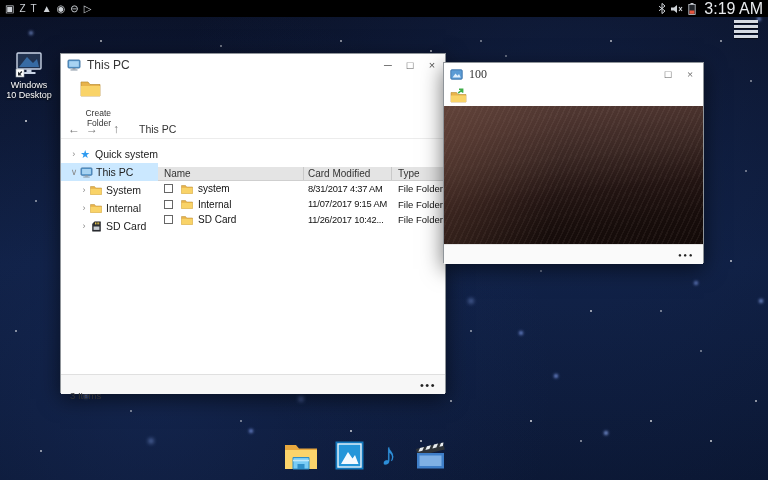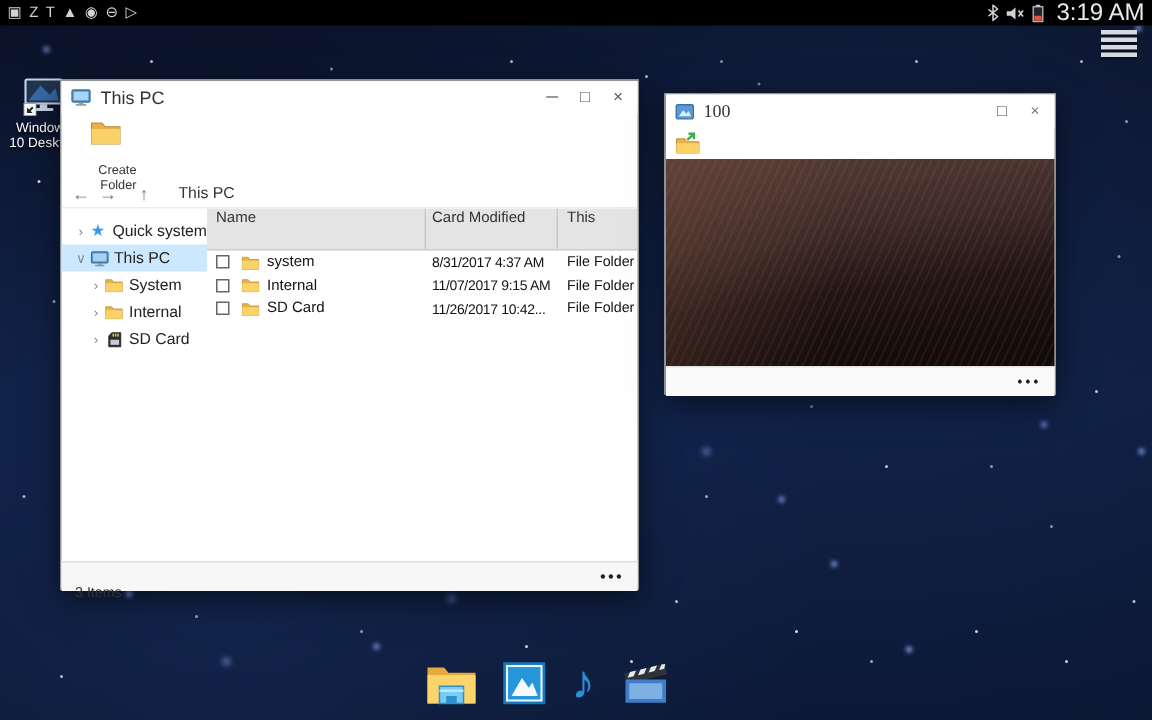--- a/index.html
+++ b/index.html
@@ -57,39 +57,39 @@
   .shortcut .ic { position:relative; width:28px; height:26px; margin:0 auto; }
   .shortcut .label { margin-top:2px; color:#fff; font-size:9px; line-height:1.15;
     text-shadow:0 1px 2px rgba(0,0,0,.95); }
   
   .window { position:absolute; background:#fff; border:1px solid #8f9499;
     box-shadow:0 6px 20px rgba(0,0,0,.55); z-index:35; }
   .titlebar { height:22px; display:flex; align-items:center; padding:0 2px 0 6px; background:#fff; }
   .titlebar .t-title { font-size:12px; color:#333; margin-left:6px; flex:1; white-space:nowrap; overflow:hidden; }
   .winbtn { width:22px; height:20px; text-align:center; line-height:20px; font-size:11px; color:#555; cursor:pointer; }
   
-  .explorer { left:40px; top:53px; width:386px; height:340px; }
+  .explorer { left:60px; top:53px; width:386px; height:340px; }
   .exp-toolbar { height:43px; display:flex; align-items:flex-start; padding:3px 0 0 8px; }
   .createfolder { width:42px; display:flex; flex-direction:column; align-items:center; cursor:pointer; }
   .createfolder .cf-label { font-size:8.5px; color:#333; text-align:right; line-height:1.15; margin-top:12px; }
   .navbar { height:20px; display:flex; align-items:center; border-bottom:1px solid #ececec; font-size:12px; color:#777; }
   .nav-arrow { width:18px; text-align:center; cursor:pointer; }
   .nav-arrow.back { margin-left:4px; }
   .nav-up { margin-left:6px; }
   .nav-path { font-size:10.5px; color:#333; margin-left:14px; }
   .exp-body { display:flex; height:235px; }
   .sidebar { width:97px; padding-top:6px; }
   .side-row { height:18px; display:flex; align-items:center; font-size:10.5px; color:#222; cursor:pointer; white-space:nowrap; }
   .side-row .exp { width:10px; text-align:center; color:#888; font-size:9px; margin-left:8px; }
   .side-row.indent .exp { margin-left:18px; }
   .side-row .s-ic { width:14px; display:flex; justify-content:center; margin-right:3px; }
   .side-row.selected { background:#cbe8ff; }
   .star-glyph { color:#2f9bf0; font-size:11px; line-height:11px; }
   .filearea { flex:1; position:relative; overflow:hidden; }
-  .list-header { height:28px; display:flex; background:#e4e4e4; border-bottom:1px solid #cfcfcf; font-size:10px; color:#333; }
+  .list-header { height:14px; display:flex; background:#e4e4e4; border-bottom:1px solid #cfcfcf; font-size:10px; color:#333;margin-top:28px; }
   .hcell { padding:0 0 0 6px; line-height:13px; border-right:1px solid #c9c9c9; white-space:nowrap; overflow:hidden; }
   .hcell.c-name { width:146px; }
   .hcell.c-date { width:88px; padding-left:4px; }
   .hcell.c-type { flex:1; padding-left:6px; border-right:none; }
   .file-row { height:15.5px; display:flex; align-items:center; font-size:10px; color:#111; cursor:pointer; }
   .f-name { width:146px; display:flex; align-items:center; overflow:hidden; }
   .checkbox { width:9px; height:9px; border:1px solid #666; background:#fff; margin-left:6px; flex:none; }
   .f-name .fold { margin-left:8px; flex:none; display:flex; }
   .f-name .nm { margin-left:5px; white-space:nowrap; }
   .f-date { width:88px; padding-left:4px; font-size:9.3px; letter-spacing:-0.2px; white-space:nowrap; }
@@ -247,21 +247,21 @@
               <rect x="2.6" y="5.5" width="5.8" height="3.4" fill="#c8cdd2"></rect>
             </svg>
           </span>
           <span>SD Card</span>
         </div>
       </div>
       <div class="filearea">
         <div class="list-header">
           <div class="hcell c-name">Name</div>
           <div class="hcell c-date">Card Modified</div>
-          <div class="hcell c-type">This</div>
+          <div class="hcell c-type">Type</div>
         </div>
         <div class="file-row">
           <div class="f-name">
             <span class="checkbox"></span>
             <span class="fold">
               <svg width="12" height="10" viewBox="0 0 12 10">
                 <path d="M0.5 1.5 h4 l1.2 1.5 h5.8 v6.5 h-11 z" fill="#e8b34b" stroke="#b98c32" stroke-width="0.5"></path>
                 <path d="M0.5 3.8 h11 v5.7 h-11 z" fill="#f9d368"></path>
               </svg>
             </span>

